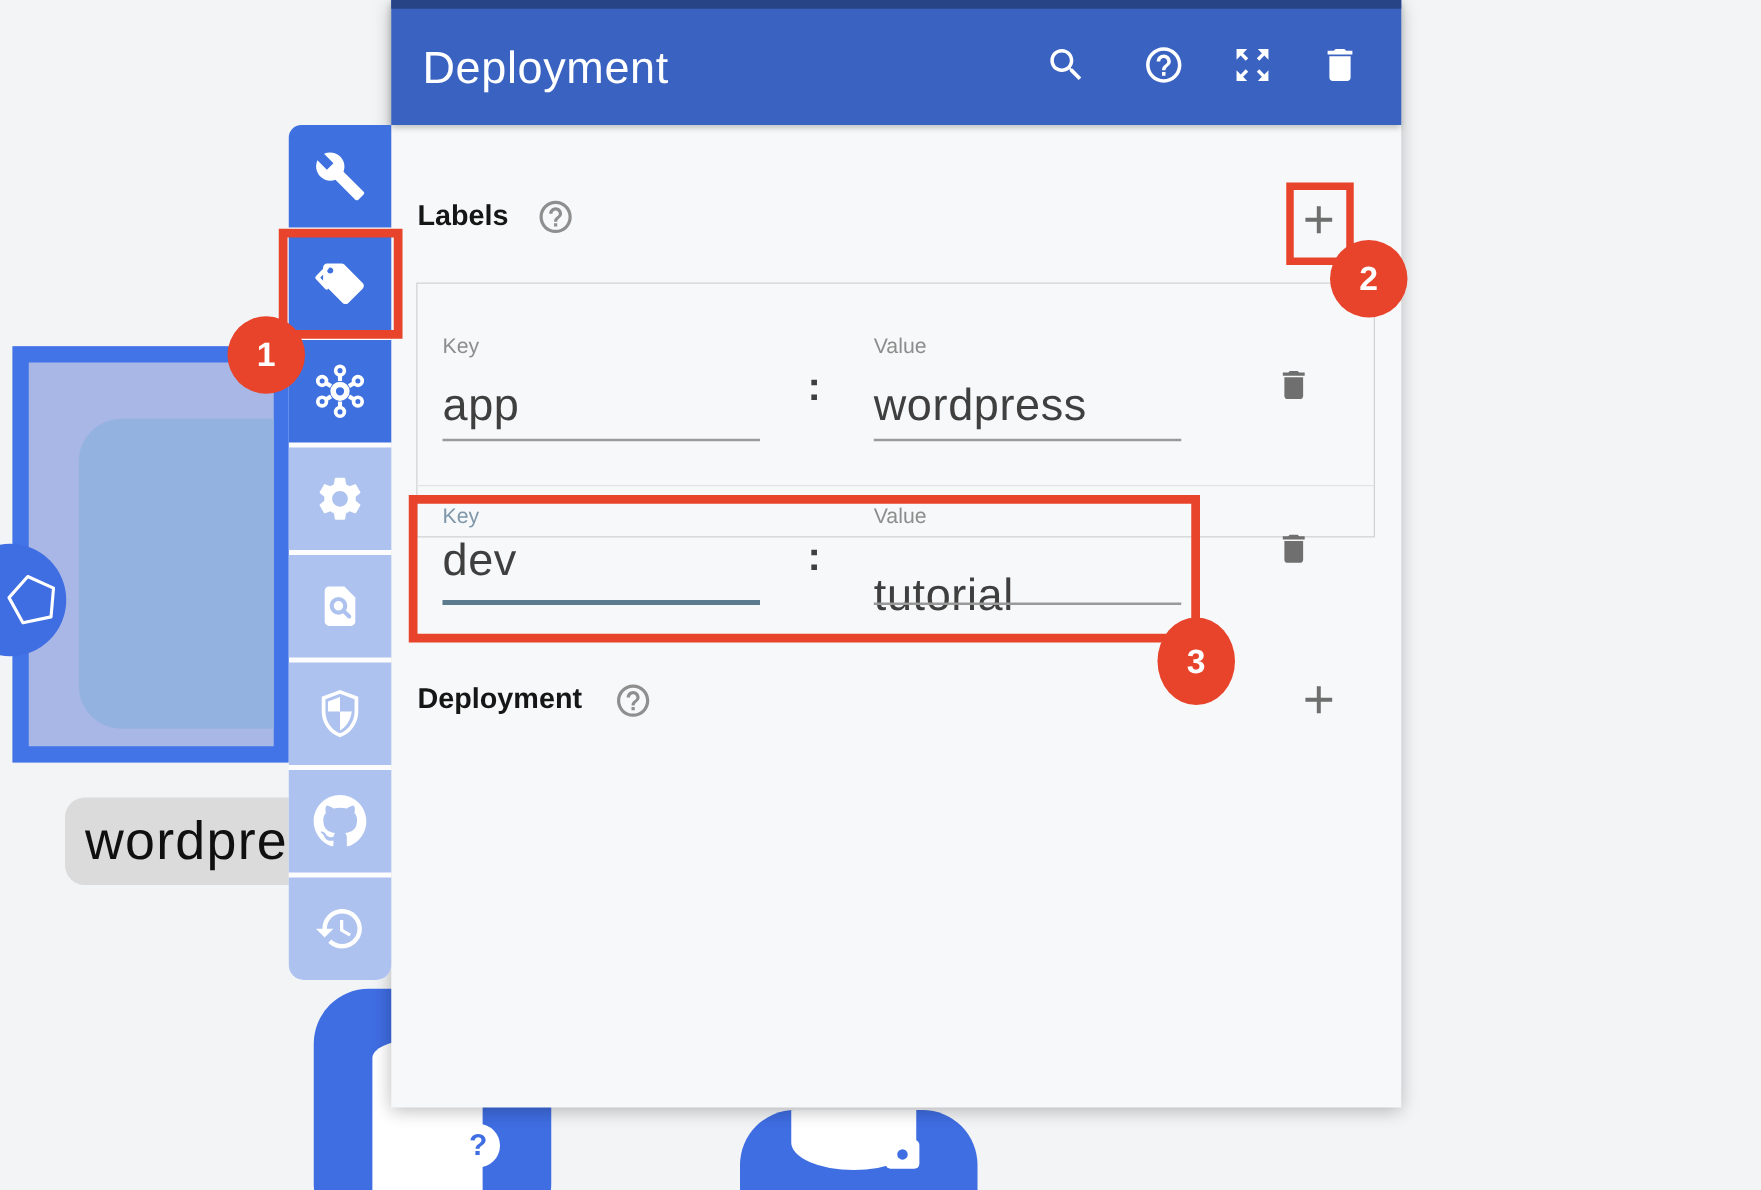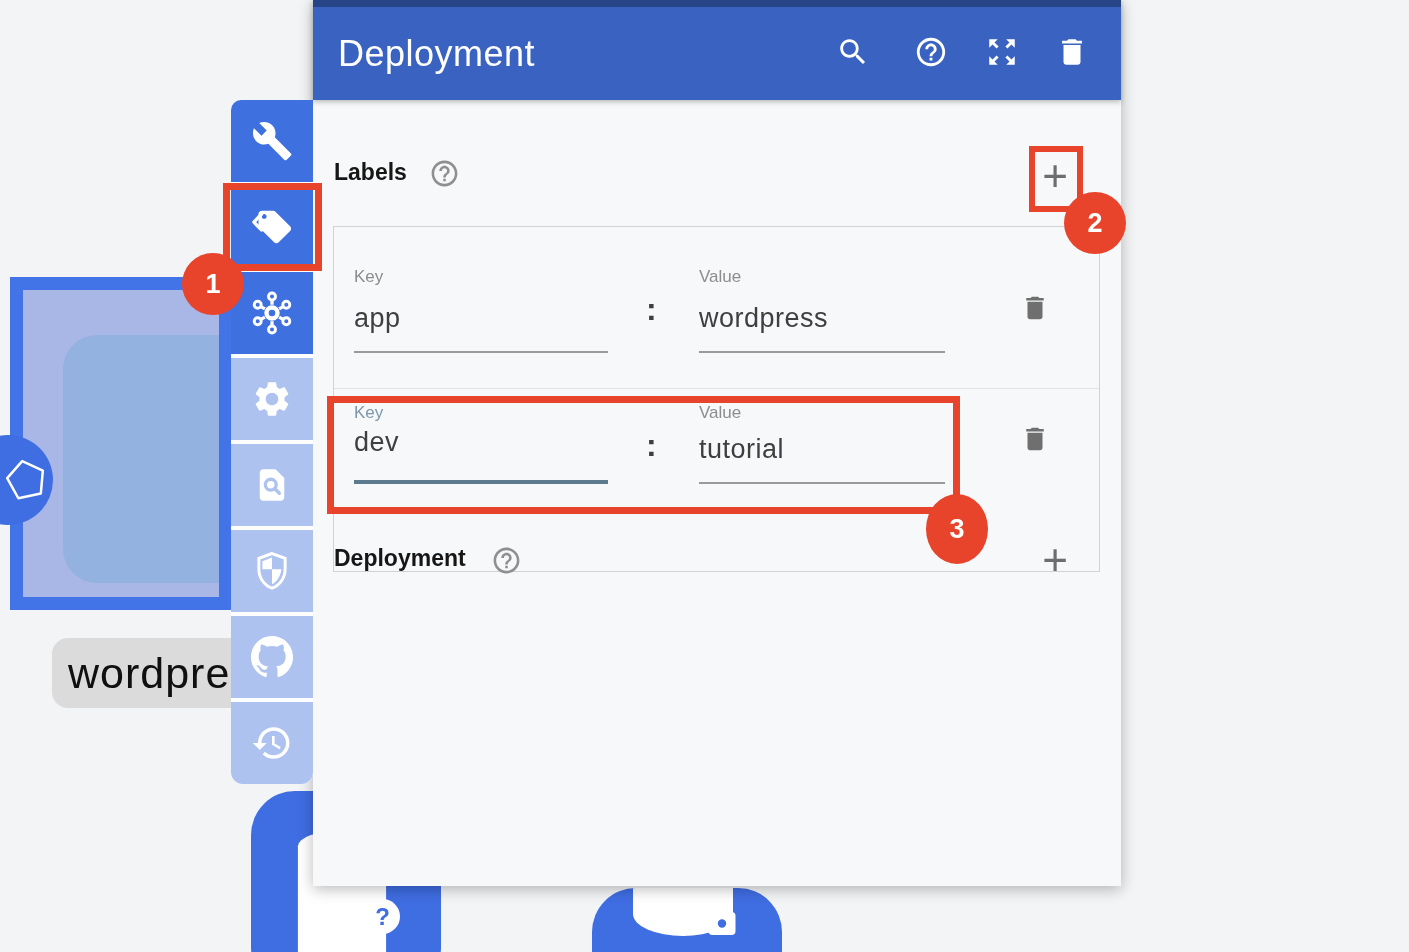--- a/index.html
+++ b/index.html
@@ -41,27 +41,27 @@
   .titlebar .topstrip{position:absolute;left:0;top:0;width:100%;height:7px;background:#274486;}
   .titlebar .title{position:absolute;left:25px;top:7px;height:93px;line-height:93px;color:#fff;
     font-size:36px;font-weight:300;letter-spacing:.5px;}
   .tb-icon{position:absolute;top:35px;width:34px;height:34px;cursor:pointer;}
 
   .section-title{position:absolute;font-size:23px;font-weight:bold;color:#161616;}
   .help-icon{position:absolute;width:31px;height:31px;}
   .plus-btn{position:absolute;width:40px;height:40px;text-align:center;line-height:38px;
     font-size:44px;font-weight:300;color:#6e6e6e;cursor:pointer;}
 
-  .labels-box{position:absolute;left:20px;top:226px;width:767px;height:346px;border:1px solid #d2d2d2;box-sizing:border-box;}
+  .labels-box{position:absolute;left:20px;top:226px;width:767px;height:204px;border:1px solid #d2d2d2;box-sizing:border-box;}
   .kv-row{position:relative;width:100%;}
   .kv-row.first{height:162px;border-bottom:1px solid #e3e3e3;box-sizing:border-box;}
   .kv-row.second{height:113px;}
   .fld-label{position:absolute;font-size:17px;color:#8d8d8d;}
   .fld-label.focused{color:#7e97ab;}
-  .fld-value{position:absolute;font-size:27px;color:#3f3f3f;letter-spacing:.5px;}
+  .fld-value{position:absolute;font-size:36px;color:#3f3f3f;letter-spacing:.5px;}
   .underline{position:absolute;height:0;border-top:2px solid #9a9a9a;}
   .underline.focused{border-top:4px solid #5d7b8e;}
   .colon{position:absolute;left:312px;font-size:32px;font-weight:bold;color:#3f3f3f;}
   .row-trash{position:absolute;left:686px;width:30px;height:34px;cursor:pointer;}
 
   
   .red-box{position:absolute;border:7px solid #e8432b;box-sizing:border-box;z-index:20;}
   .red-badge{position:absolute;background:#e8432b;border-radius:50%;color:#fff;font-size:27px;font-weight:bold;
     display:flex;align-items:center;justify-content:center;z-index:21;}
 </style>
@@ -200,21 +200,21 @@
           <path fill="#6f6f6f" d="M6 19c0 1.1.9 2 2 2h8c1.1 0 2-.9 2-2V7H6v12zM19 4h-3.5l-1-1h-5l-1 1H5v2h14V4z"></path>
         </svg>
       </div>
 
       <div class="kv-row second">
         <div class="fld-label focused" style="left:20px;top:14px">Key</div>
         <div class="fld-value" style="left:20px;top:38px">dev</div>
         <div class="underline focused" style="left:20px;top:91px;width:254px"></div>
         <div class="colon" style="top:38px">:</div>
         <div class="fld-label" style="left:365px;top:14px">Value</div>
-        <div class="fld-value" style="left:365px;top:45px">tutorial</div>
+        <div class="fld-value" style="left:365px;top:66px">tutorial</div>
         <div class="underline" style="left:365px;top:93px;width:246px"></div>
         <svg class="row-trash" style="top:33px" viewBox="0 0 24 24">
           <path fill="#6f6f6f" d="M6 19c0 1.1.9 2 2 2h8c1.1 0 2-.9 2-2V7H6v12zM19 4h-3.5l-1-1h-5l-1 1H5v2h14V4z"></path>
         </svg>
       </div>
     </div>
 
     <div class="section-title" style="left:21px;top:545px">Deployment</div>
     <svg class="help-icon" style="left:178px;top:545px" viewBox="0 0 24 24">
       <path fill="#8f8f8f" d="M11 18h2v-2h-2v2zm1-16C6.48 2 2 6.48 2 12s4.48 10 10 10 10-4.48 10-10S17.52 2 12 2zm0 18c-4.41 0-8-3.59-8-8s3.59-8 8-8 8 3.59 8 8-3.59 8-8 8zm0-14c-2.21 0-4 1.79-4 4h2c0-1.1.9-2 2-2s2 .9 2 2c0 2-3 1.75-3 5h2c0-2.25 3-2.5 3-5 0-2.21-1.79-4-4-4z"></path>

